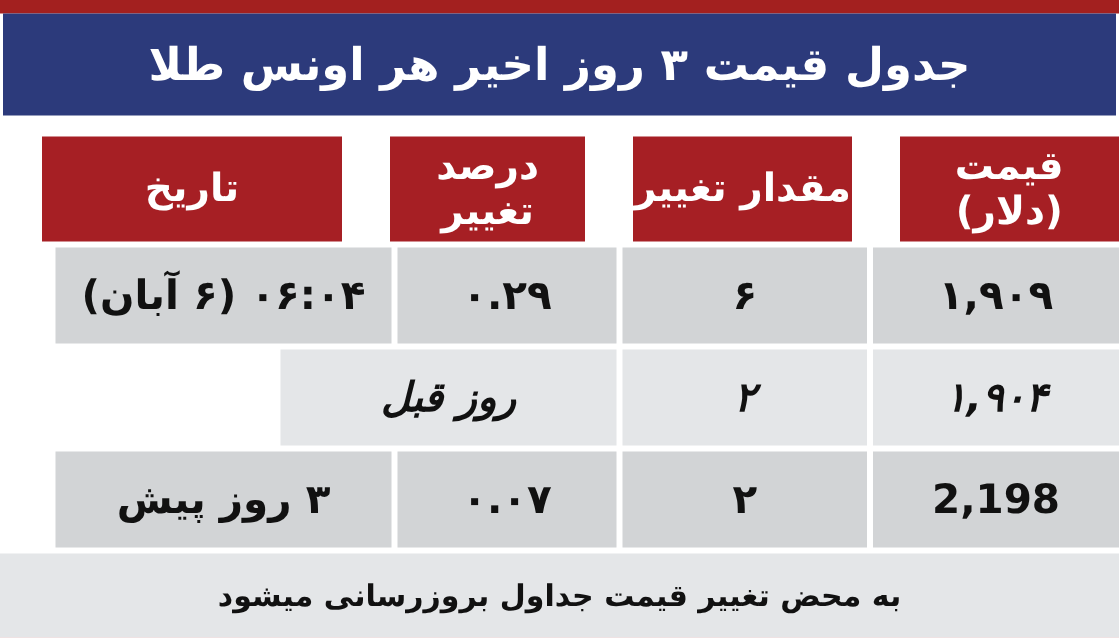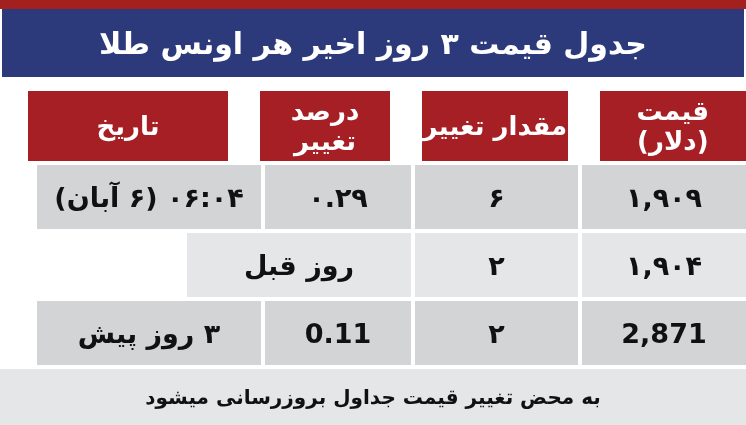--- a/index.html
+++ b/index.html
@@ -119,21 +119,21 @@
   }
 
   
   .row-body .cell {
     height: 64px;
     color: #111111;
     font-size: 27px;
     font-weight: bold;
   }
   .shade-a .cell { background: #D2D4D6; }
-  .shade-b .cell { background: #E4E6E8; }
+  .shade-b .cell { background: #E4E6E8; font-style: italic; }
 
   
   .row-foot {
     margin-top: 4px;
   }
   .row-foot .cell {
     width: 746px;
     height: 56px;
     background: #E4E6E8;
     color: #111111;
@@ -172,23 +172,23 @@
       <div class="cell c-date">۰۶:۰۴ (۶ آبان)</div>
     </div>
 
     <div class="row row-body shade-b">
       <div class="cell c-price">۱,۹۰۴</div>
       <div class="cell c-amount">۲</div>
       <div class="cell c-date">روز قبل</div>
     </div>
 
     <div class="row row-body shade-a">
-      <div class="cell c-price">2,871</div>
+      <div class="cell c-price">2,198</div>
       <div class="cell c-amount">۲</div>
-      <div class="cell c-pct">0.11</div>
+      <div class="cell c-pct">۰.۰۷</div>
       <div class="cell c-date">۳ روز پیش</div>
     </div>
 
     <div class="row row-foot">
       <div class="cell">به محض تغییر قیمت جداول بروزرسانی میشود</div>
     </div>
 
   </div>
 
   <div class="rule-bottom"></div>

